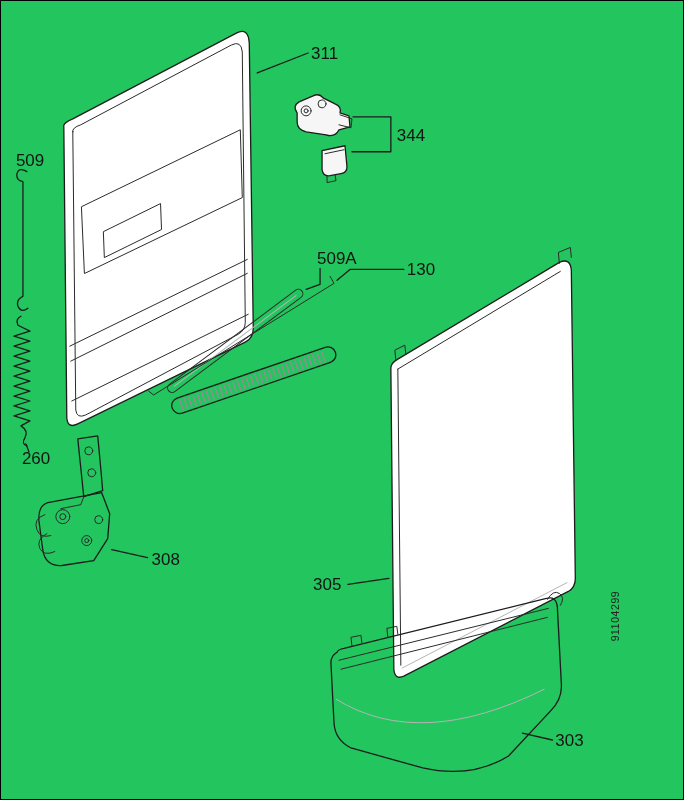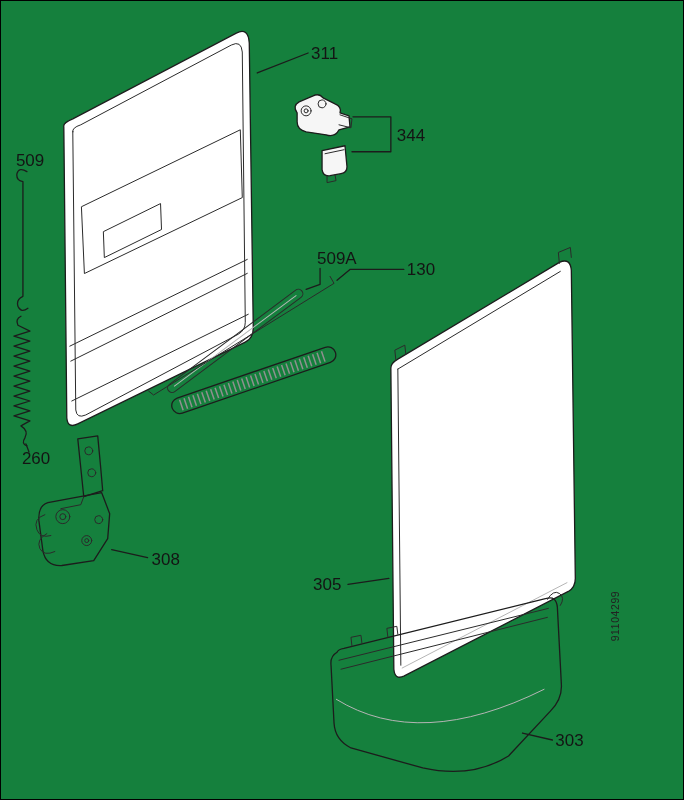--- a/index.html
+++ b/index.html
@@ -6,21 +6,21 @@
     margin: 0;
     padding: 0;
     background: #ffffff;
     font-family: "Liberation Sans", sans-serif;
   }
   .page {
     width: 682px;
     height: 798px;
     border: 1px solid #000;
     position: relative;
-    background: #15803d;
+    background: #22c55e;
     overflow: hidden;
   }
   svg { display: block; }
   svg text {
     font-family: "Liberation Sans", sans-serif;
     fill: #141414;
   }
   .part-label { font-size: 17px; }
   .doc-number { font-size: 10.5px; letter-spacing: 0.6px; fill: #222; }
   .ln { stroke: #1c1c1c; stroke-width: 1.3; fill: none; stroke-linecap: round; stroke-linejoin: round; }

